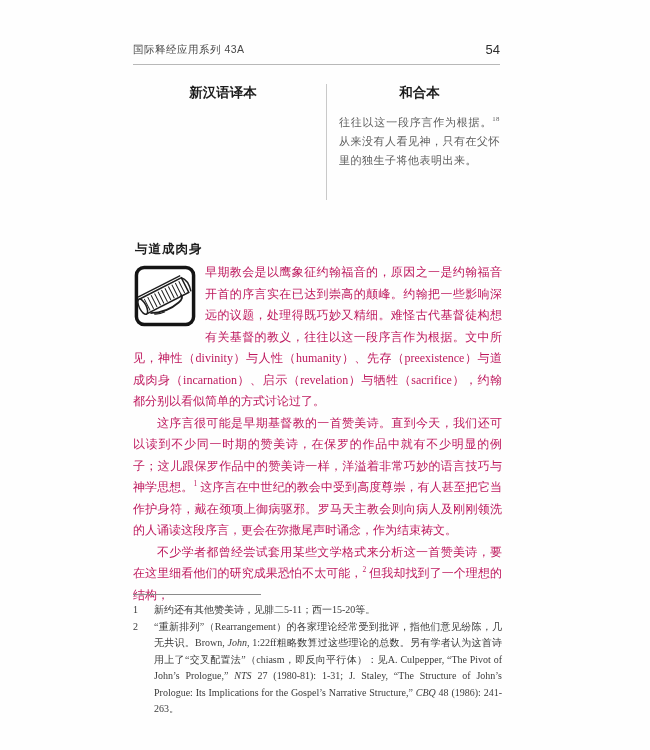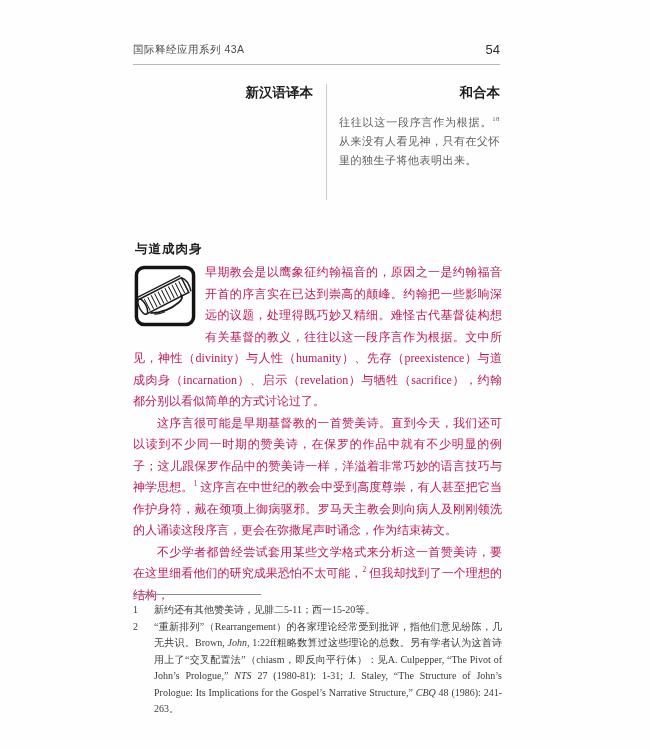--- a/index.html
+++ b/index.html
@@ -30,21 +30,21 @@
     position:absolute;left:133px;top:84px;width:367px;display:flex;
   }
   .col-divider{
     position:absolute;left:193px;top:0;width:1px;height:116px;background:#c9c9c9;
   }
   .col-left{width:193px;box-sizing:border-box;padding-right:13px;}
   .col-right{flex:1;box-sizing:border-box;padding-left:13px;}
   .col-header{
     font-family:"Liberation Sans", sans-serif;
     font-weight:bold;font-size:13.5px;color:#1d1d1d;
-    text-align:right;margin-bottom:11px;
+    text-align:center;margin-bottom:11px;
   }
   .scripture-left{
     font-size:12.5px;line-height:21px;color:#383838;text-align:justify;
   }
   .scripture-right{
     font-size:11px;line-height:19px;color:#5d5d5d;text-align:justify;letter-spacing:.5px;
   }
   sup.verse{font-size:.62em;vertical-align:super;line-height:0;}
   sup.fnref{font-size:.62em;vertical-align:super;line-height:0;}
   

